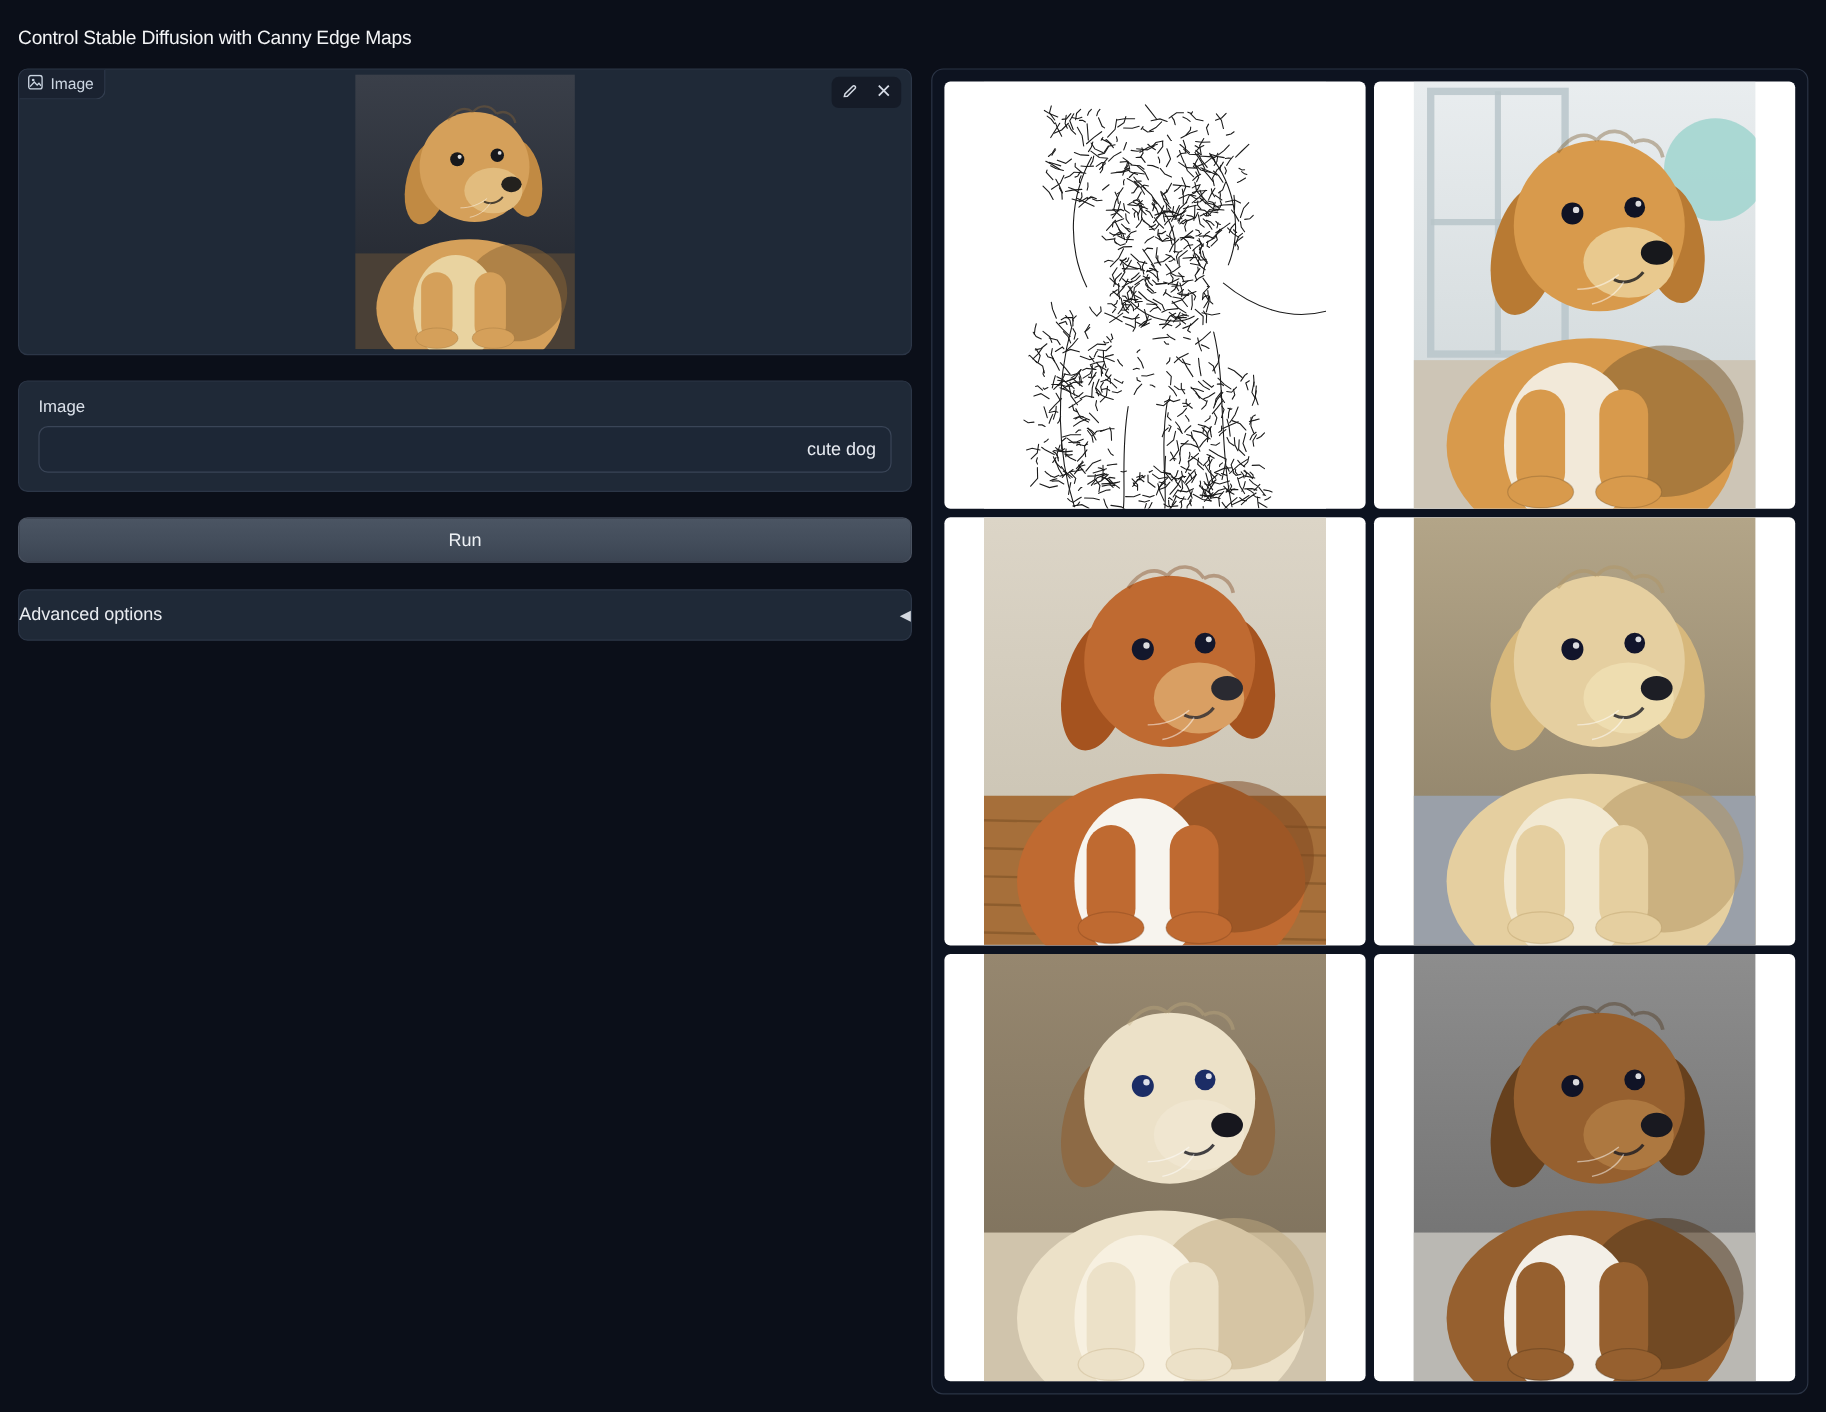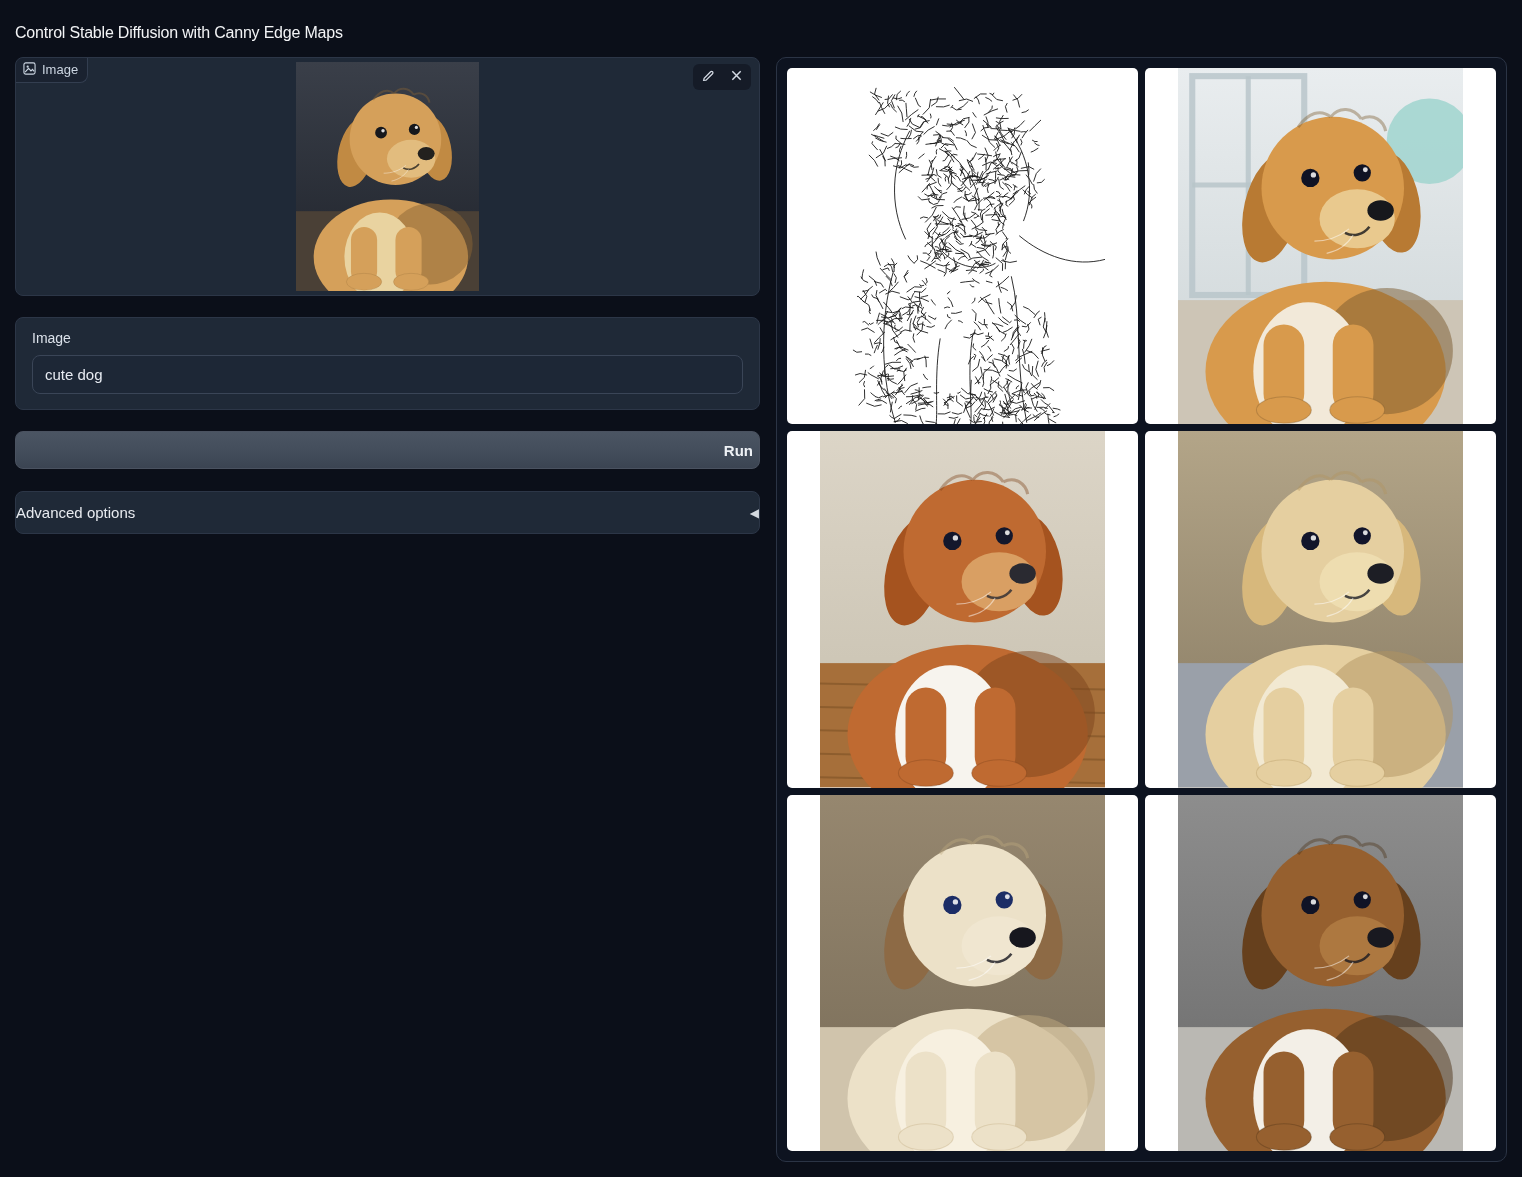--- a/index.html
+++ b/index.html
@@ -38,28 +38,28 @@
   }
   .input-img{height:229px; display:flex;}
   .input-img svg{height:100%;}
 
   
   .prompt-block{margin-top:21px; padding:12px 16px 15px 16px;}
   .prompt-label{font-size:14px; color:#dbe1ea; margin-bottom:9px;}
   .prompt-input{
     display:block; width:100%; background:#1d2736; border:1px solid #3a4557;
     border-radius:8px; padding:10px 12px; color:#e7ebf2; font-size:15px;
-    font-family:"Liberation Sans", sans-serif; outline:none;
+    font-family:"Liberation Sans", sans-serif; outline:none;text-align:right;
   }
 
   
   .run-button{
     margin-top:21px; height:38px; width:100%; border:1px solid #4a5260; border-radius:8px;
     background:linear-gradient(180deg,#4b5563 0%,#434d5b 55%,#3b4452 100%);
-    color:#eef1f5; font-weight:700; font-size:15px; font-family:"Liberation Sans", sans-serif; cursor:pointer;text-align:right;
+    color:#eef1f5; font-weight:400; font-size:15px; font-family:"Liberation Sans", sans-serif; cursor:pointer;
   }
 
   
   .advanced{
     margin-top:22px; height:43px; display:flex; align-items:center; justify-content:space-between;
     padding:0 0; font-size:15px; color:#e8ebf0; cursor:pointer;
   }
   .arrow{font-size:12px; color:#d4d9e0;}
 
   

